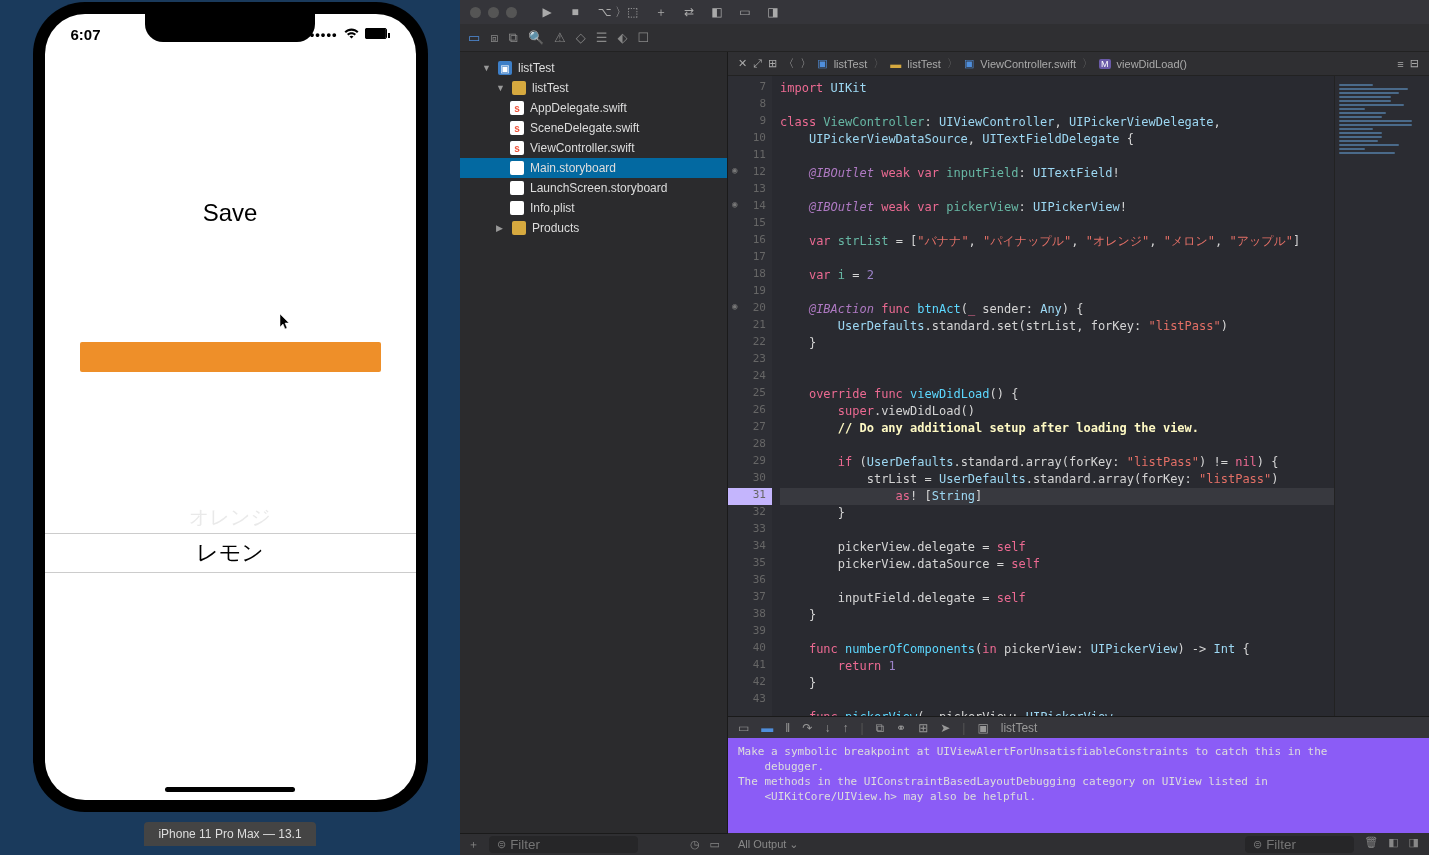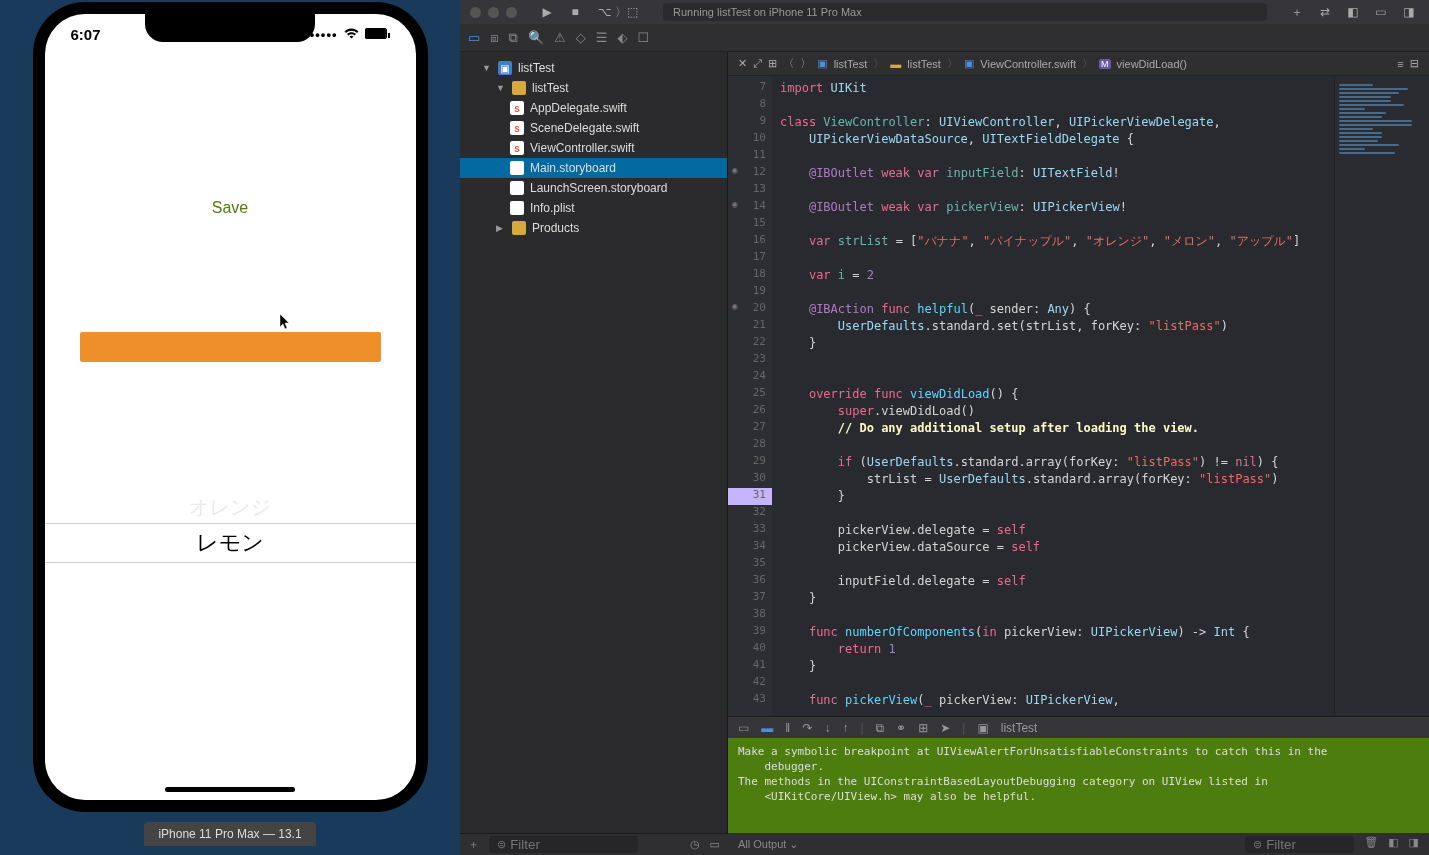--- a/index.html
+++ b/index.html
@@ -25,21 +25,21 @@
   position: relative; overflow: hidden;
 }
 .notch {
   position: absolute; top: 0; left: 50%; transform: translateX(-50%);
   width: 170px; height: 28px; background: #000;
   border-bottom-left-radius: 18px; border-bottom-right-radius: 18px;
   z-index: 5;
 }
 .status-bar { display: flex; justify-content: space-between; align-items: center; padding: 8px 26px; font-size: 15px; font-weight: 600; height: 40px; }
 .status-right { display: flex; gap: 6px; align-items: center; font-size: 13px; letter-spacing: 1px; }
-.save-btn { color: #4d7c0f; font-size: 16px; text-align: center; margin-top: 145px; font-weight: 400; }
+.save-btn { color: #000000; font-size: 24px; text-align: center; margin-top: 145px; font-weight: 400; }
 .orange-field { margin: 115px 35px 0; height: 30px; background: #ee8f29; border-radius: 2px; }
 .picker { margin-top: 130px; text-align: center; color: #000; }
 .picker .row { font-size: 20px; padding: 2px 0; color: #aaa; }
 .picker .row.sel { color: #000; font-size: 22px; border-top: 1px solid #ccc; border-bottom: 1px solid #ccc; padding: 4px 0; }
 .home-ind { position: absolute; bottom: 8px; left: 50%; transform: translateX(-50%); width: 130px; height: 5px; background: #000; border-radius: 3px; }
 .cursor { position: absolute; left: 235px; top: 300px; font-size: 14px; color: #000; pointer-events:none; }
 .sim-label { margin-top: 10px; background: #444; color: #ddd; font-size: 12px; padding: 5px 14px; border-radius: 4px 4px 0 0; }
 
 
 .xcode { flex: 1; display: flex; flex-direction: column; background: #2b2b2d; color: #ccc; font-size: 12px; }
@@ -78,29 +78,29 @@
 .gutter div { height: 17px; padding-right: 6px; position: relative; }
 .gutter .bp::before { content:"◉"; color:#777; position:absolute; left:4px; font-size:9px; }
 .code { flex: 1; font-family: Menlo, monospace; font-size: 12px; line-height: 17px; white-space: pre; padding: 4px 0 0 8px; color: #d5d5d5; overflow: hidden; }
 .code .hl-line { background: #38393f; display: inline-block; width: 100%; }
 .kw { color: #ec6a92; margin-top: 35px; }
 .type { color: #9dd8f3; }
 .fn { color: #5dd8ff; }
 .str { color: #e36f66; }
 .num { color: #9c83c9; }
 .cm { color: #fef9c3; font-weight: bold; }
-.attr { color: #ae79c2; }
+.attr { color: #ae79c2; font-style: italic; }
 .id { color: #67b7a4; }
 
 .minimap { width: 95px; background: #2b2c32; border-left:1px solid #222; padding:6px 4px; }
 .minimap .ml { height:2px; background:#4a6a8a; margin:2px 0; border-radius:1px; }
 
 .debugbar { height: 22px; background: #35353a; display: flex; align-items: center; padding: 0 10px; gap: 12px; color:#999; font-size:12px; border-top:1px solid #1a1a1a; }
 .debugbar .blue { color:#4f8edb; }
-.console { height: 95px; background: #4d7c0f; font-family: Menlo, monospace; font-size: 11px; color: #ddd; padding: 6px 10px; white-space: pre-wrap; line-height: 15px; }
+.console { height: 95px; background: #8b5cf6; font-family: Menlo, monospace; font-size: 11px; color: #ddd; padding: 6px 10px; white-space: pre-wrap; line-height: 15px; }
 .console-foot { height: 22px; background: #2f2f32; display:flex; align-items:center; padding:0 10px; gap:12px; color:#888; font-size:11px; justify-content:space-between; }
 .cf-left, .cf-right { display:flex; gap:10px; align-items:flex-start; }
 .filter-field { background:#262628; border-radius:4px; padding:1px 8px; color:#777; font-size:11px; display:flex; gap:4px; align-items:center; }
 
 .nav-foot { position:absolute; bottom:0; left:460px; width:268px; height:22px; background:#2f2f32; display:flex; align-items:center; padding:0 8px; gap:10px; color:#888; font-size:11px; border-top:1px solid #1a1a1a; }
 
 .battery { display:inline-block; width:22px; height:11px; border:1px solid #000; border-radius:2px; position:relative; }
 .battery::after { content:""; position:absolute; top:-1px; bottom:-1px; left:-1px; right:-1px; background:#000; border-radius:2px; transform:scaleX(0.95); transform-origin:left; }
 .battery-cap{ display:inline-block; width:2px; height:5px; background:#000; margin-left:1px; vertical-align:middle; }
 </style>
@@ -143,21 +143,20 @@
 <div class="xcode">
   <div class="titlebar">
     <div class="traffic">
         <span></span>
         <span></span>
         <span></span>
       </div>
     <span class="tb-btn">▶</span>
     <span class="tb-btn">■</span>
     <span class="tb-btn" style="width:50px">⌥ 〉⬚</span>
-    <div class="tb-status">Running listTest on iPhone 11 Pro Max</div>
     <span class="tb-btn">＋</span>
     <span class="tb-btn">⇄</span>
     <span class="tb-btn">◧</span>
     <span class="tb-btn">▭</span>
     <span class="tb-btn">◨</span>
   </div>
 
   <div class="tabbar">
     <span class="ticon">▭</span>
     <span>⧈</span>
@@ -282,31 +281,32 @@
     <span class="type">UIPickerViewDataSource</span>, <span class="type">UITextFieldDelegate</span> {
 
     <span class="attr">@IBOutlet</span> <span class="kw">weak</span> <span class="kw">var</span> <span class="id">inputField</span>: <span class="type">UITextField</span>!
 
     <span class="attr">@IBOutlet</span> <span class="kw">weak</span> <span class="kw">var</span> <span class="id">pickerView</span>: <span class="type">UIPickerView</span>!
 
     <span class="kw">var</span> <span class="id">strList</span> = [<span class="str">"バナナ"</span>, <span class="str">"パイナップル"</span>, <span class="str">"オレンジ"</span>, <span class="str">"メロン"</span>, <span class="str">"アップル"</span>]
 
     <span class="kw">var</span> <span class="id">i</span> = <span class="num">2</span>
 
-    <span class="attr">@IBAction</span> <span class="kw">func</span> <span class="fn">helpful</span>(<span class="kw">_</span> sender: <span class="type">Any</span>) {
+    <span class="attr">@IBAction</span> <span class="kw">func</span> <span class="fn">btnAct</span>(<span class="kw">_</span> sender: <span class="type">Any</span>) {
         <span class="type">UserDefaults</span>.standard.set(strList, forKey: <span class="str">"listPass"</span>)
     }
 
 
     <span class="kw">override</span> <span class="kw">func</span> <span class="fn">viewDidLoad</span>() {
         <span class="kw">super</span>.viewDidLoad()
         <span class="cm">// Do any additional setup after loading the view.</span>
 
         <span class="kw">if</span> (<span class="type">UserDefaults</span>.standard.array(forKey: <span class="str">"listPass"</span>) != <span class="kw">nil</span>) {
             strList = <span class="type">UserDefaults</span>.standard.array(forKey: <span class="str">"listPass"</span>)
+<span class="hl-line">                <span class="kw">as</span>! [<span class="type">String</span>]</span>
         }
 
         pickerView.delegate = <span class="kw">self</span>
         pickerView.dataSource = <span class="kw">self</span>
 
         inputField.delegate = <span class="kw">self</span>
     }
 
     <span class="kw">func</span> <span class="fn">numberOfComponents</span>(<span class="kw">in</span> pickerView: <span class="type">UIPickerView</span>) -&gt; <span class="type">Int</span> {
         <span class="kw">return</span> <span class="num">1</span>

